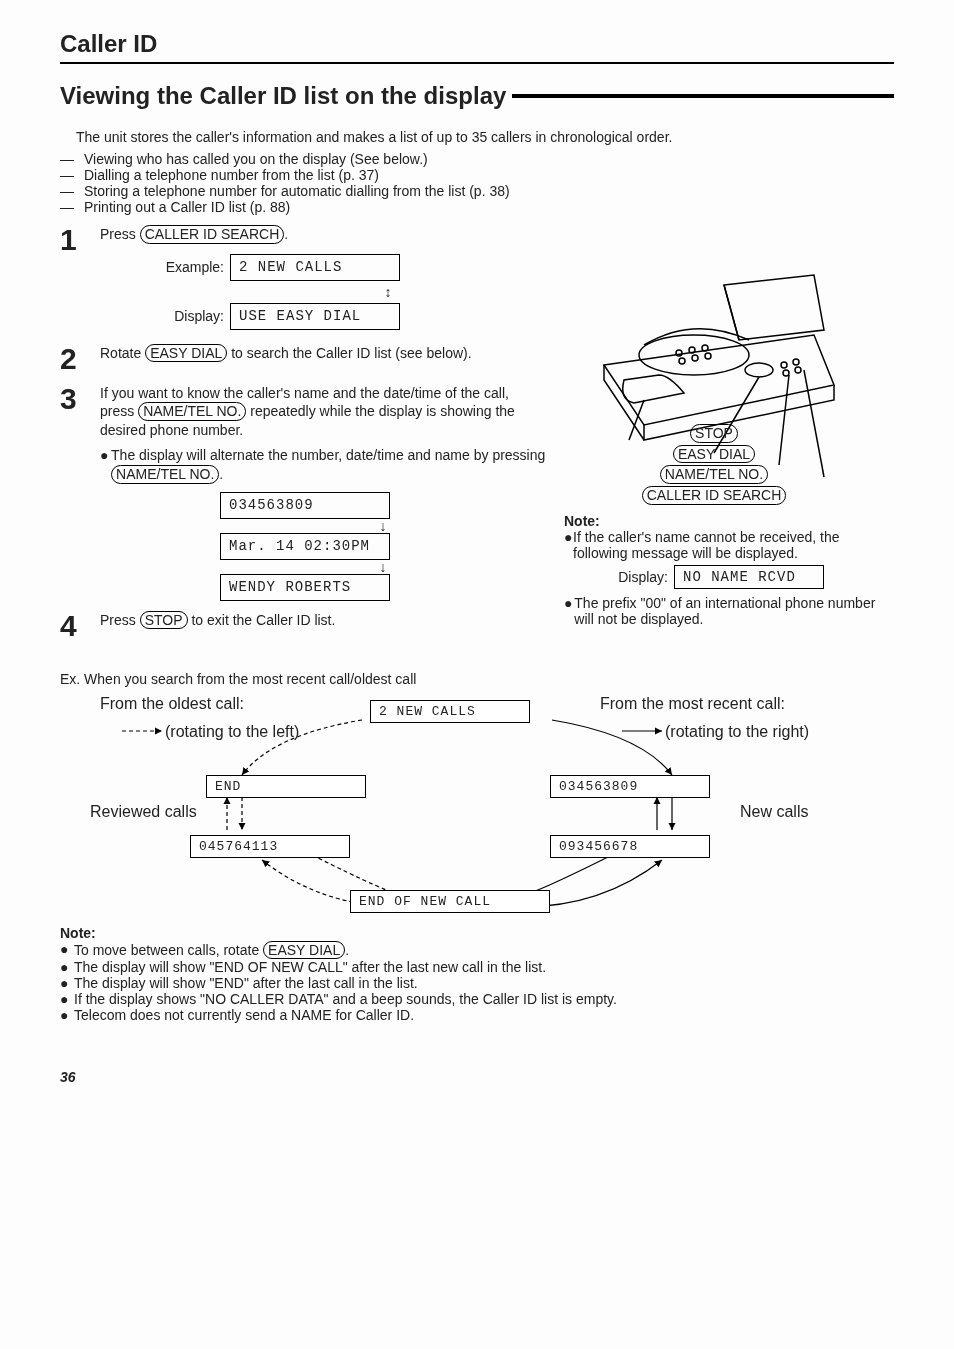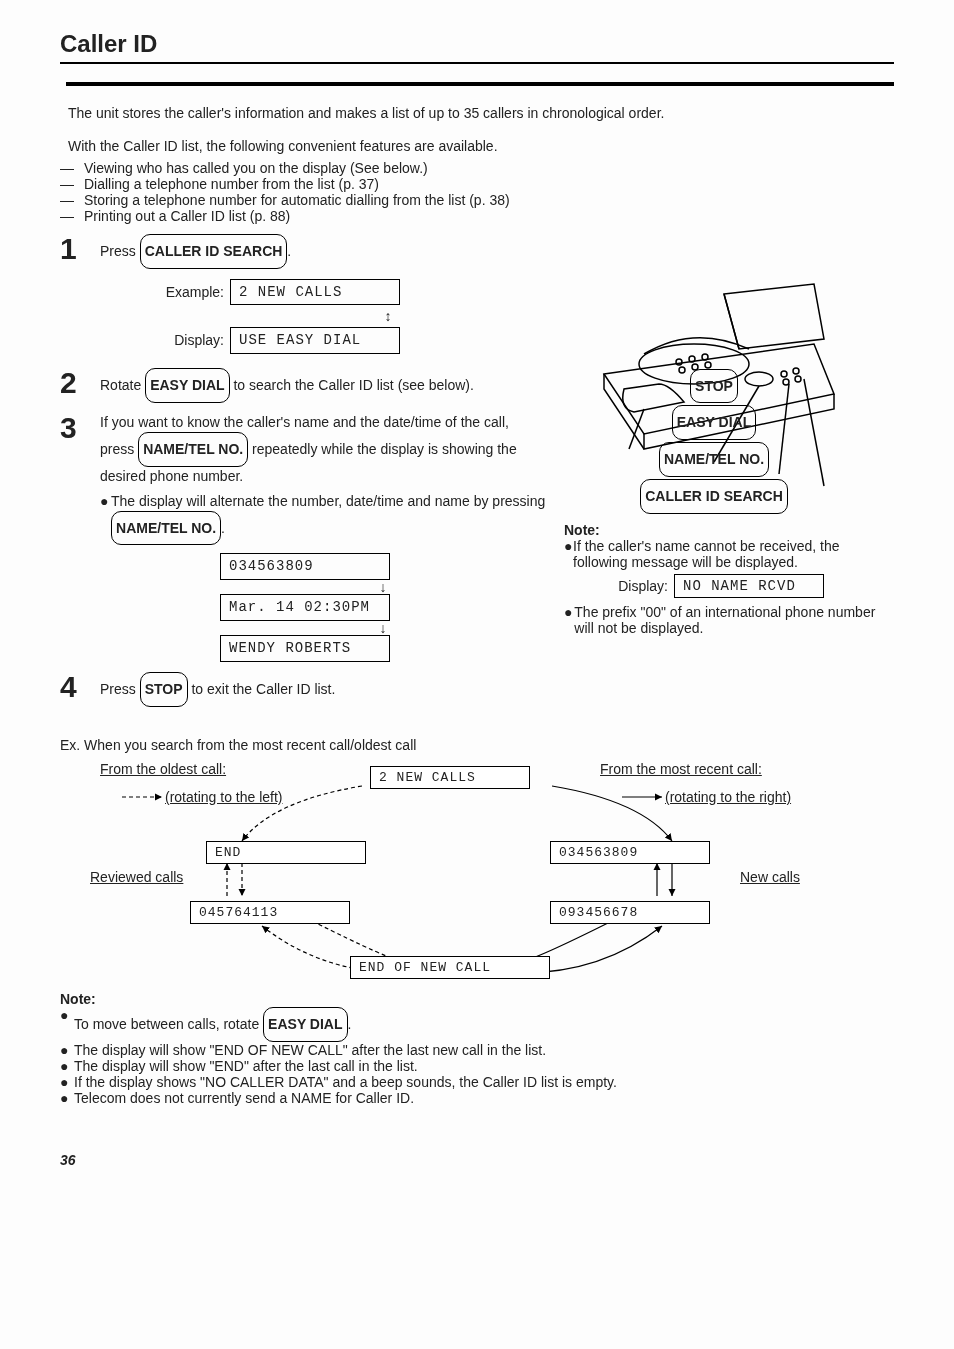--- a/index.html
+++ b/index.html
@@ -27,35 +27,35 @@
     margin-bottom: 18px;
     white-space: nowrap;
   }
   .main-title .rule {
     flex: 1;
     height: 0;
     border-top: 2px solid #000;
     border-bottom: 2px solid #000;
     margin-left: 6px;
   }
-  .intro p { margin: 4px 8px; line-height: 1.35; }
+  .intro p { margin: 4px 16px; line-height: 1.35; }
   .dash-list { margin: 2px 0; }
   .dash-list .row { display: flex; }
   .dash-list .row .dash { width: 24px; }
   .two-col { display: flex; gap: 18px; margin-top: 10px; }
   .left-col { flex: 1; }
   .right-col { width: 330px; }
   .step { display: flex; margin-bottom: 10px; }
   .step-num { font-size: 30px; font-weight: bold; width: 40px; flex-shrink: 0; line-height: 1; }
   .step-body { flex: 1; font-size: 14px; line-height: 1.35; }
   .btn-key {
     border: 1.5px solid #000;
     border-radius: 10px;
-    padding: 8px 4px;
-    font-weight: bold;
+    padding: 0 4px;
+    font-weight: normal;
     display: inline-block;
     line-height: 1.2;
   }
   .disp-box {
     border: 1.5px solid #000;
     font-family: "Courier New", monospace;
     font-size: 14px;
     padding: 3px 8px;
     display: inline-block;
     min-width: 170px;
@@ -88,36 +88,36 @@
   .dcell {
     position: absolute;
     border: 1.5px solid #000;
     font-family: "Courier New", monospace;
     font-size: 13px;
     padding: 3px 8px;
     background: #fff;
     letter-spacing: 1px;
     min-width: 160px;
   }
-  .dlabel { position: absolute; font-size: 14px; text-decoration: underline; }
+  .dlabel { position: absolute; font-size: 16px; }
   .page-num { font-style: italic; font-weight: bold; margin-top: 46px; }
   svg.arrows { position:absolute; left:0; top:0; width:100%; height:100%; pointer-events:none; }
 </style>
 </head>
 <body>
 
 <div class="section-title">Caller ID</div>
 
 <div class="main-title">
+  <span>Viewing the Caller ID list on the display</span>
   <span class="rule"></span>
 </div>
 
 <div class="intro">
   <p>The unit stores the caller's information and makes a list of up to 35 callers in chronological order.</p>
-  <p style="margin-top:14px;">With the Caller ID list, the following convenient features are available.</p>
   <div class="dash-list">
     <div class="row">
         <span class="dash">—</span>
         <span>Viewing who has called you on the display (See below.)</span>
       </div>
     <div class="row">
         <span class="dash">—</span>
         <span>Dialling a telephone number from the list (p. 37)</span>
       </div>
     <div class="row">

